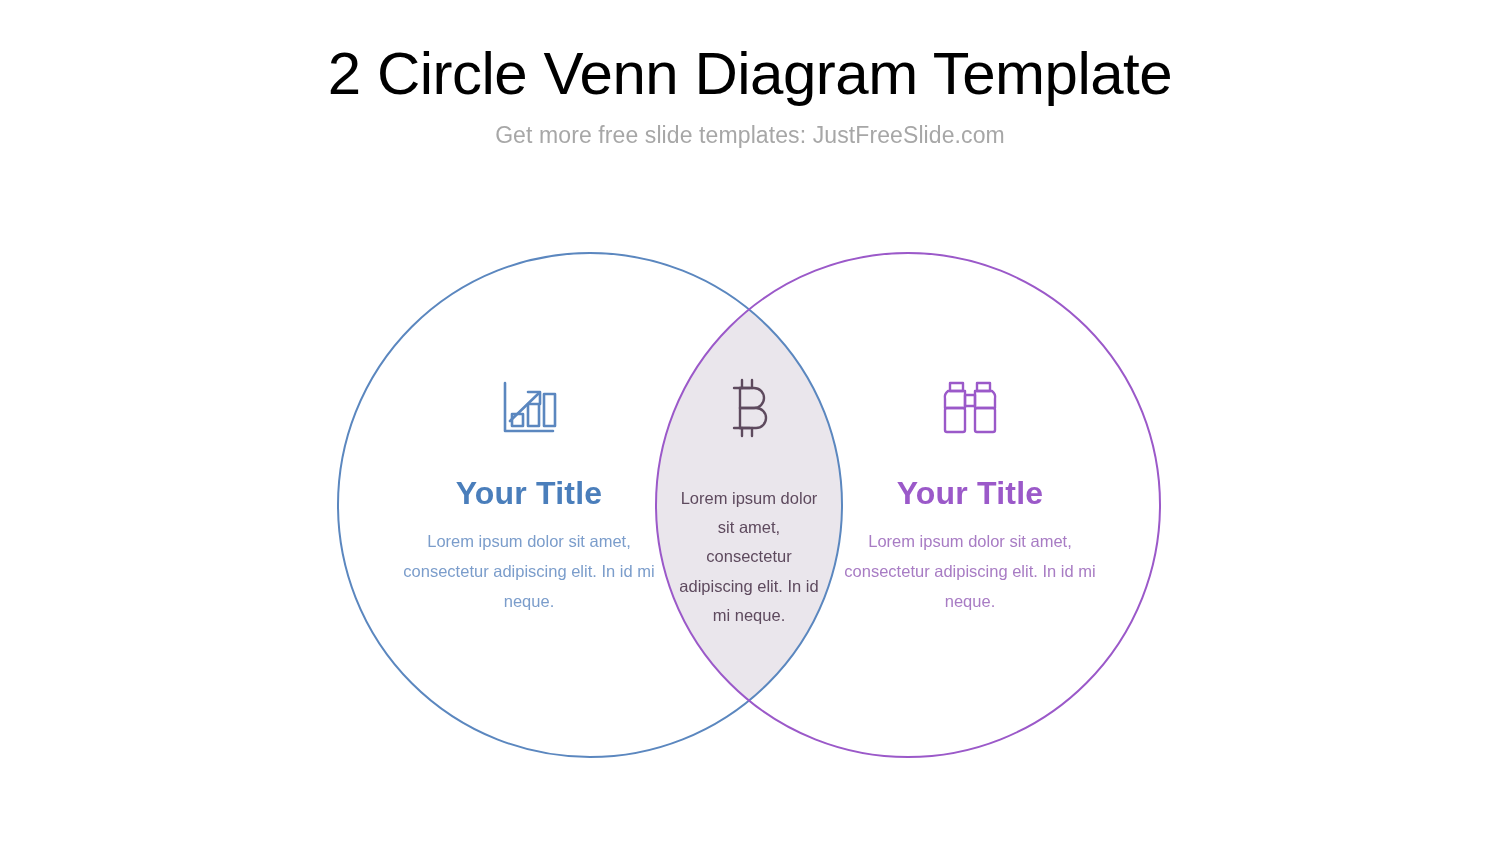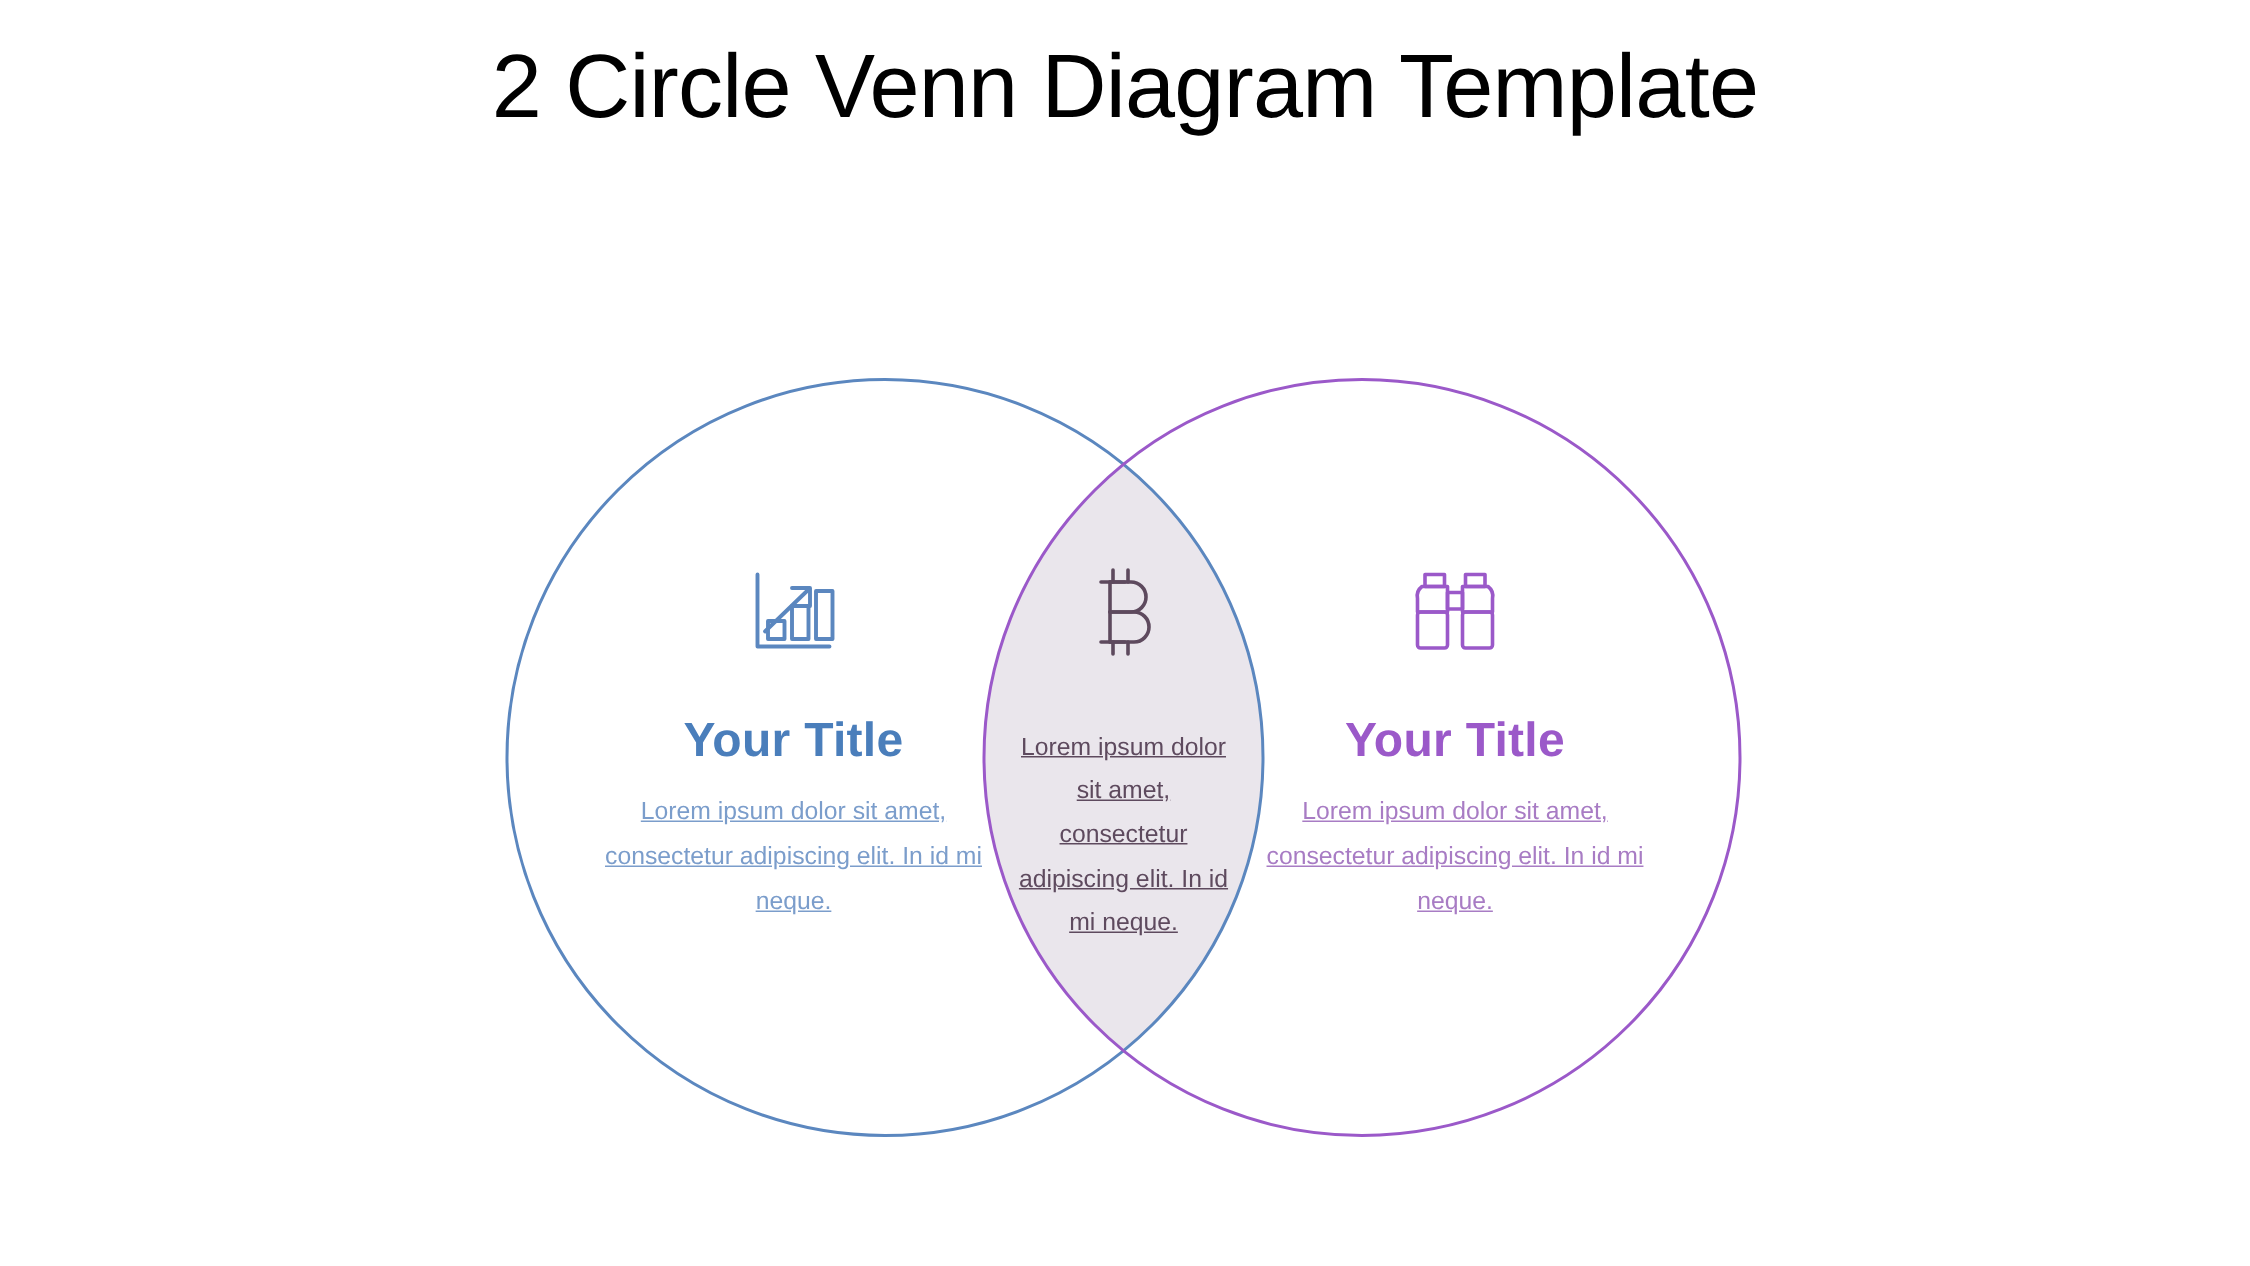--- a/index.html
+++ b/index.html
@@ -25,21 +25,21 @@
   
   #header {
     position: absolute;
     top: 0;
     left: 0;
     width: 1500px;
     text-align: center;
   }
   #page-title {
     margin: 0;
-    padding-top: 26px;
+    padding-top: 42px;
     font-size: 60px;
     font-weight: 400;
     line-height: 1.05;
     letter-spacing: -0.5px;
     color: #000000;
     font-family: "Liberation Sans", sans-serif;
   }
   #page-subtitle {
     margin: 0;
     padding-top: 17px;
@@ -78,21 +78,20 @@
   .panel-title {
     font-size: 32px;
     font-weight: bold;
     letter-spacing: 0.2px;
   }
 
   .panel-body {
     font-size: 16.5px;
     line-height: 1.82;
     font-weight: 400;
-    text-decoration: underline;
   }
 
   
   #panel-left {
     left: 399px;
     top: 378px;
     width: 260px;
   }
   #panel-left .panel-title {
     margin-top: 37px;
@@ -131,20 +130,21 @@
     line-height: 1.77;
   }
 </style>
 </head>
 <body>
 
 <div id="slide">
 
   <div id="header">
     <h1 id="page-title">2 Circle Venn Diagram Template</h1>
+    <div id="page-subtitle">Get more free slide templates: JustFreeSlide.com</div>
   </div>
 
   <div id="venn-stage">
 
     <svg id="venn-svg" width="1500" height="844" viewBox="0 0 1500 844">
       <defs>
 
         <clipPath id="clip-left-circle">
           <circle cx="590" cy="505" r="252"></circle>
         </clipPath>

